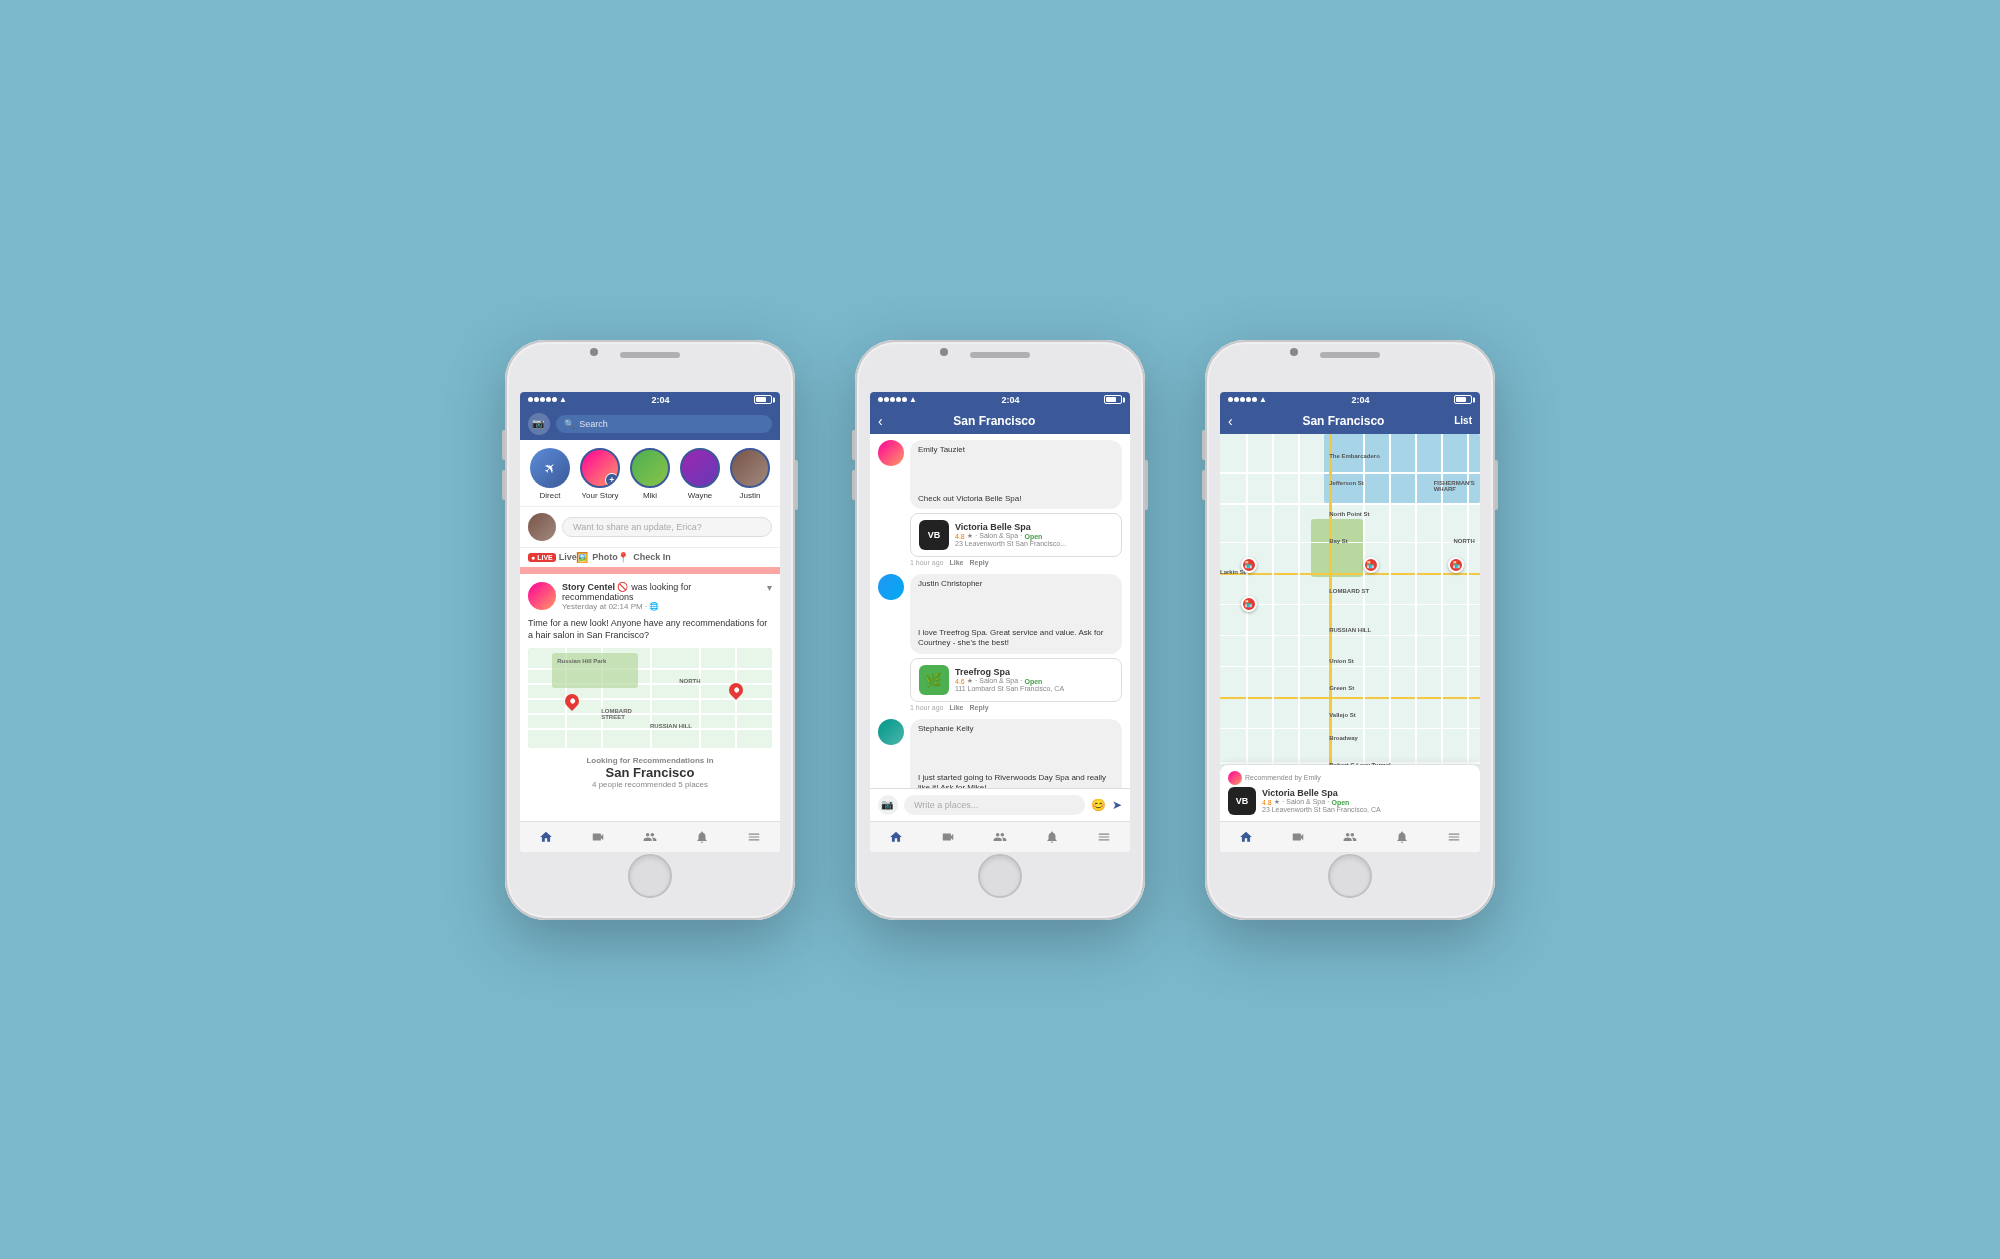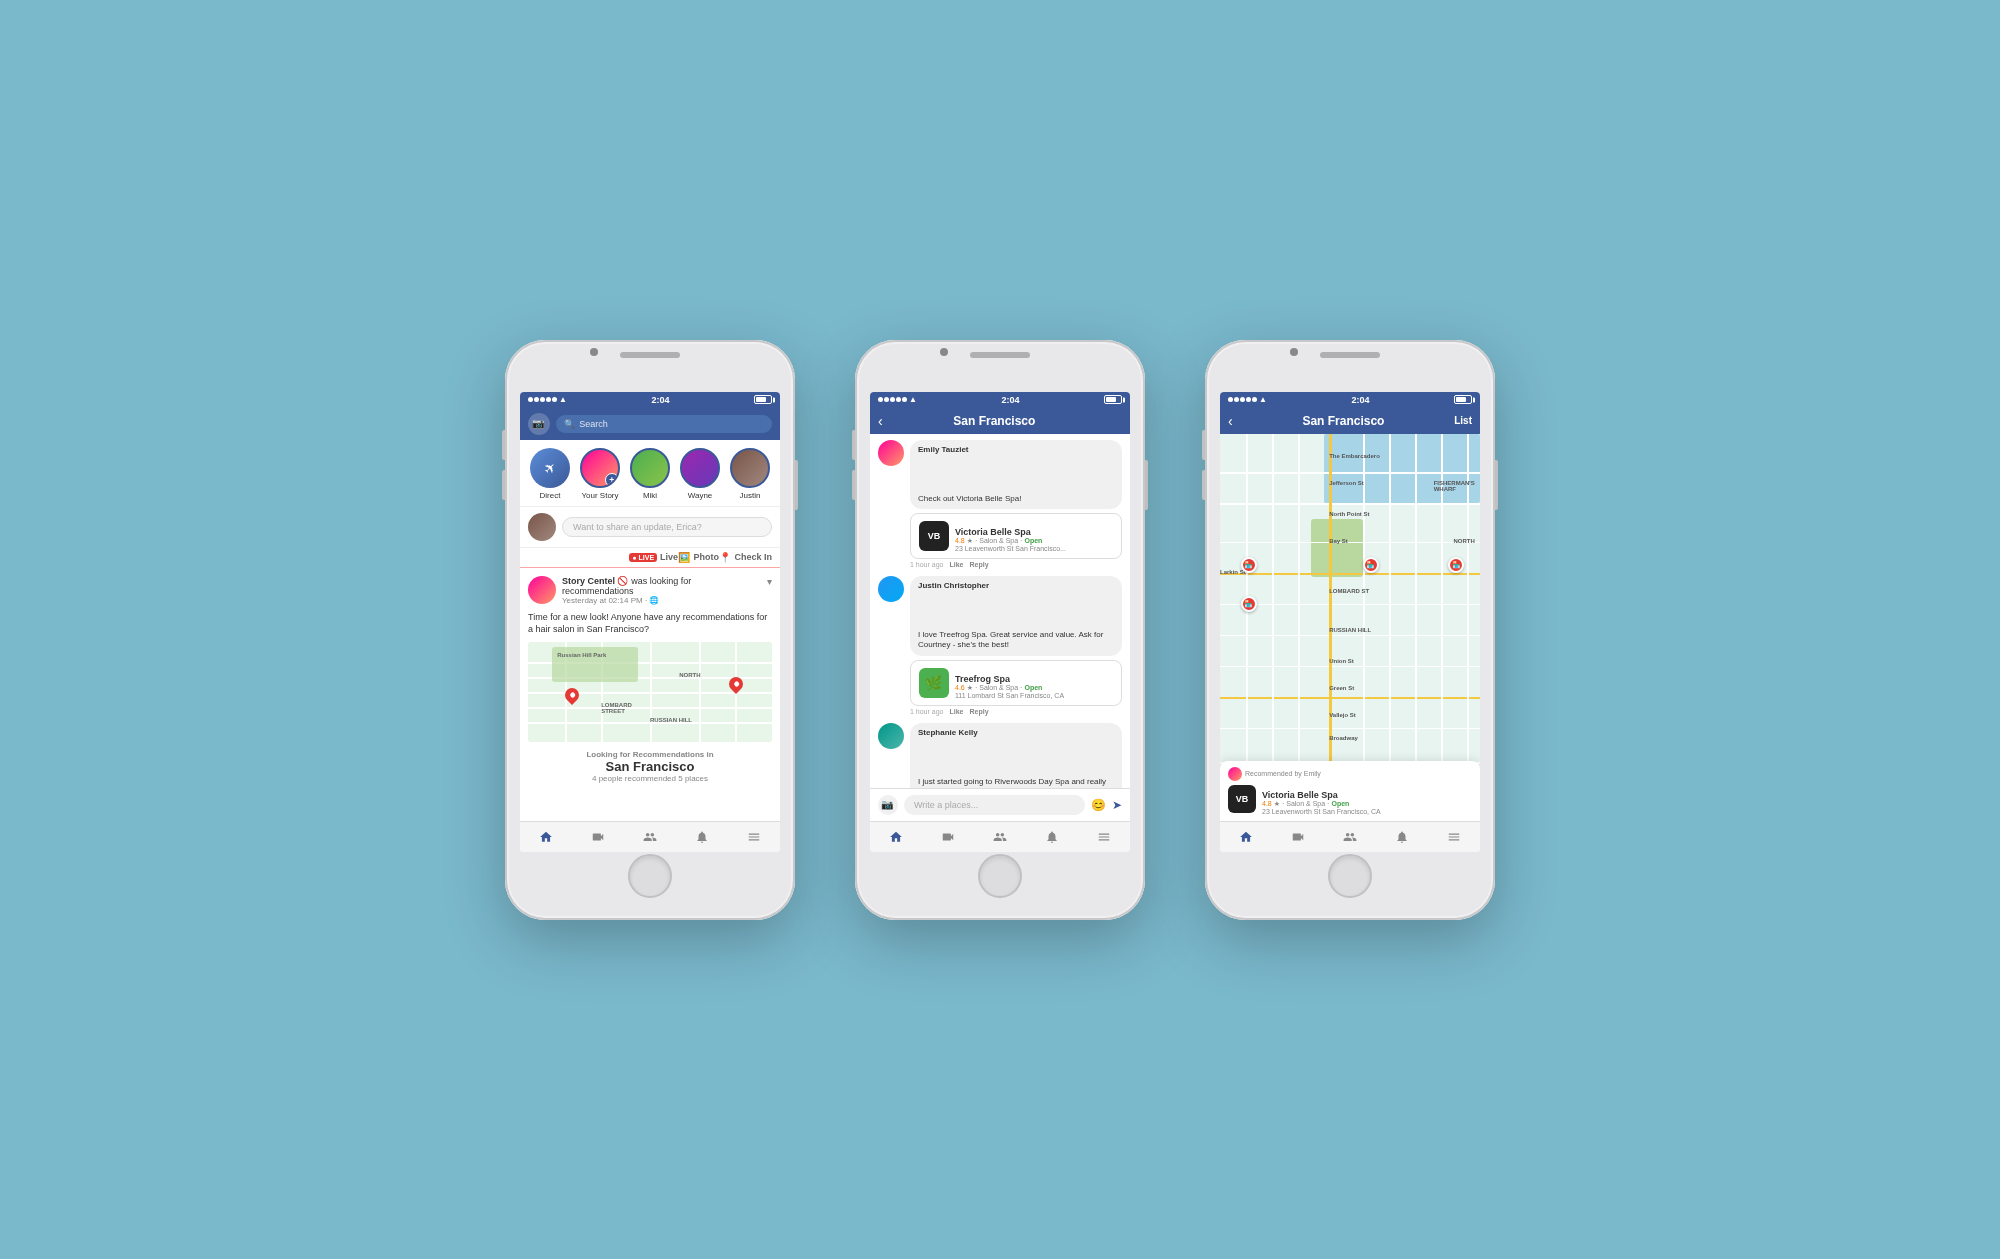--- a/index.html
+++ b/index.html
@@ -264,23 +264,23 @@
       border: 1px solid #ddd;
       border-radius: 15px;
       padding: 4px 10px;
       font-size: 9px;
       color: #aaa;
       background: #f5f5f5;
     }
 
     .post-actions {
       display: flex;
-      justify-content: flex-end;
+      justify-content: flex-start;
       padding: 4px 8px;
-      border-bottom: 1px solid #fca5a5;
+      border-bottom: 7px solid #fca5a5;
       flex-shrink: 0;
     }
     .post-action {
       display: flex;
       align-items: center;
       gap: 3px;
       font-size: 9px;
       color: #666;
       font-weight: 600;
     }
@@ -383,21 +383,21 @@
       border-radius: 50%;
       flex-shrink: 0;
     }
     .comment-content { flex: 1; }
     .comment-bubble {
       background: #f0f0f0;
       border-radius: 12px;
       padding: 5px 8px;
       margin-bottom: 3px;
     }
-    .comment-user { font-size: 8px; font-weight: 700; color: #333; margin-bottom: 1px; }
+    .comment-user { font-size: 8px; font-weight: 400; color: #333; margin-bottom: 1px; }
     .comment-text { font-size: 8px; color: #333; line-height: 1.3; margin-top: 40px; }
     .comment-actions { font-size: 7px; color: #888; display: flex; gap: 6px; margin-top: 2px; }
     .comment-time { color: #aaa; }
     .comment-action { font-weight: 600; color: #888; }
 
     
     .place-card {
       background: white;
       border: 1px solid #ddd;
       border-radius: 8px;
@@ -411,21 +411,21 @@
       width: 30px; height: 30px;
       border-radius: 6px;
       display: flex; align-items: center; justify-content: center;
       font-size: 12px;
       flex-shrink: 0;
     }
     .place-logo.dark { background: #222; }
     .place-logo.green { background: #4caf50; }
     .place-logo.gray { background: #607d8b; }
     .place-info { flex: 1; }
-    .place-name { font-size: 9px; font-weight: 700; color: #333; margin-top: 7px; }
+    .place-name { font-size: 9px; font-weight: 700; color: #333; }
     .place-meta { font-size: 7px; color: #888; display: flex; align-items: center; gap: 2px; }
     .place-rating { color: #f57c00; }
     .place-open { color: #43a047; font-weight: 600; }
     .place-address { font-size: 7px; color: #888; }
 
     .comment-input-bar {
       border-top: 1px solid #ddd;
       padding: 6px 8px;
       display: flex;
       align-items: center;

